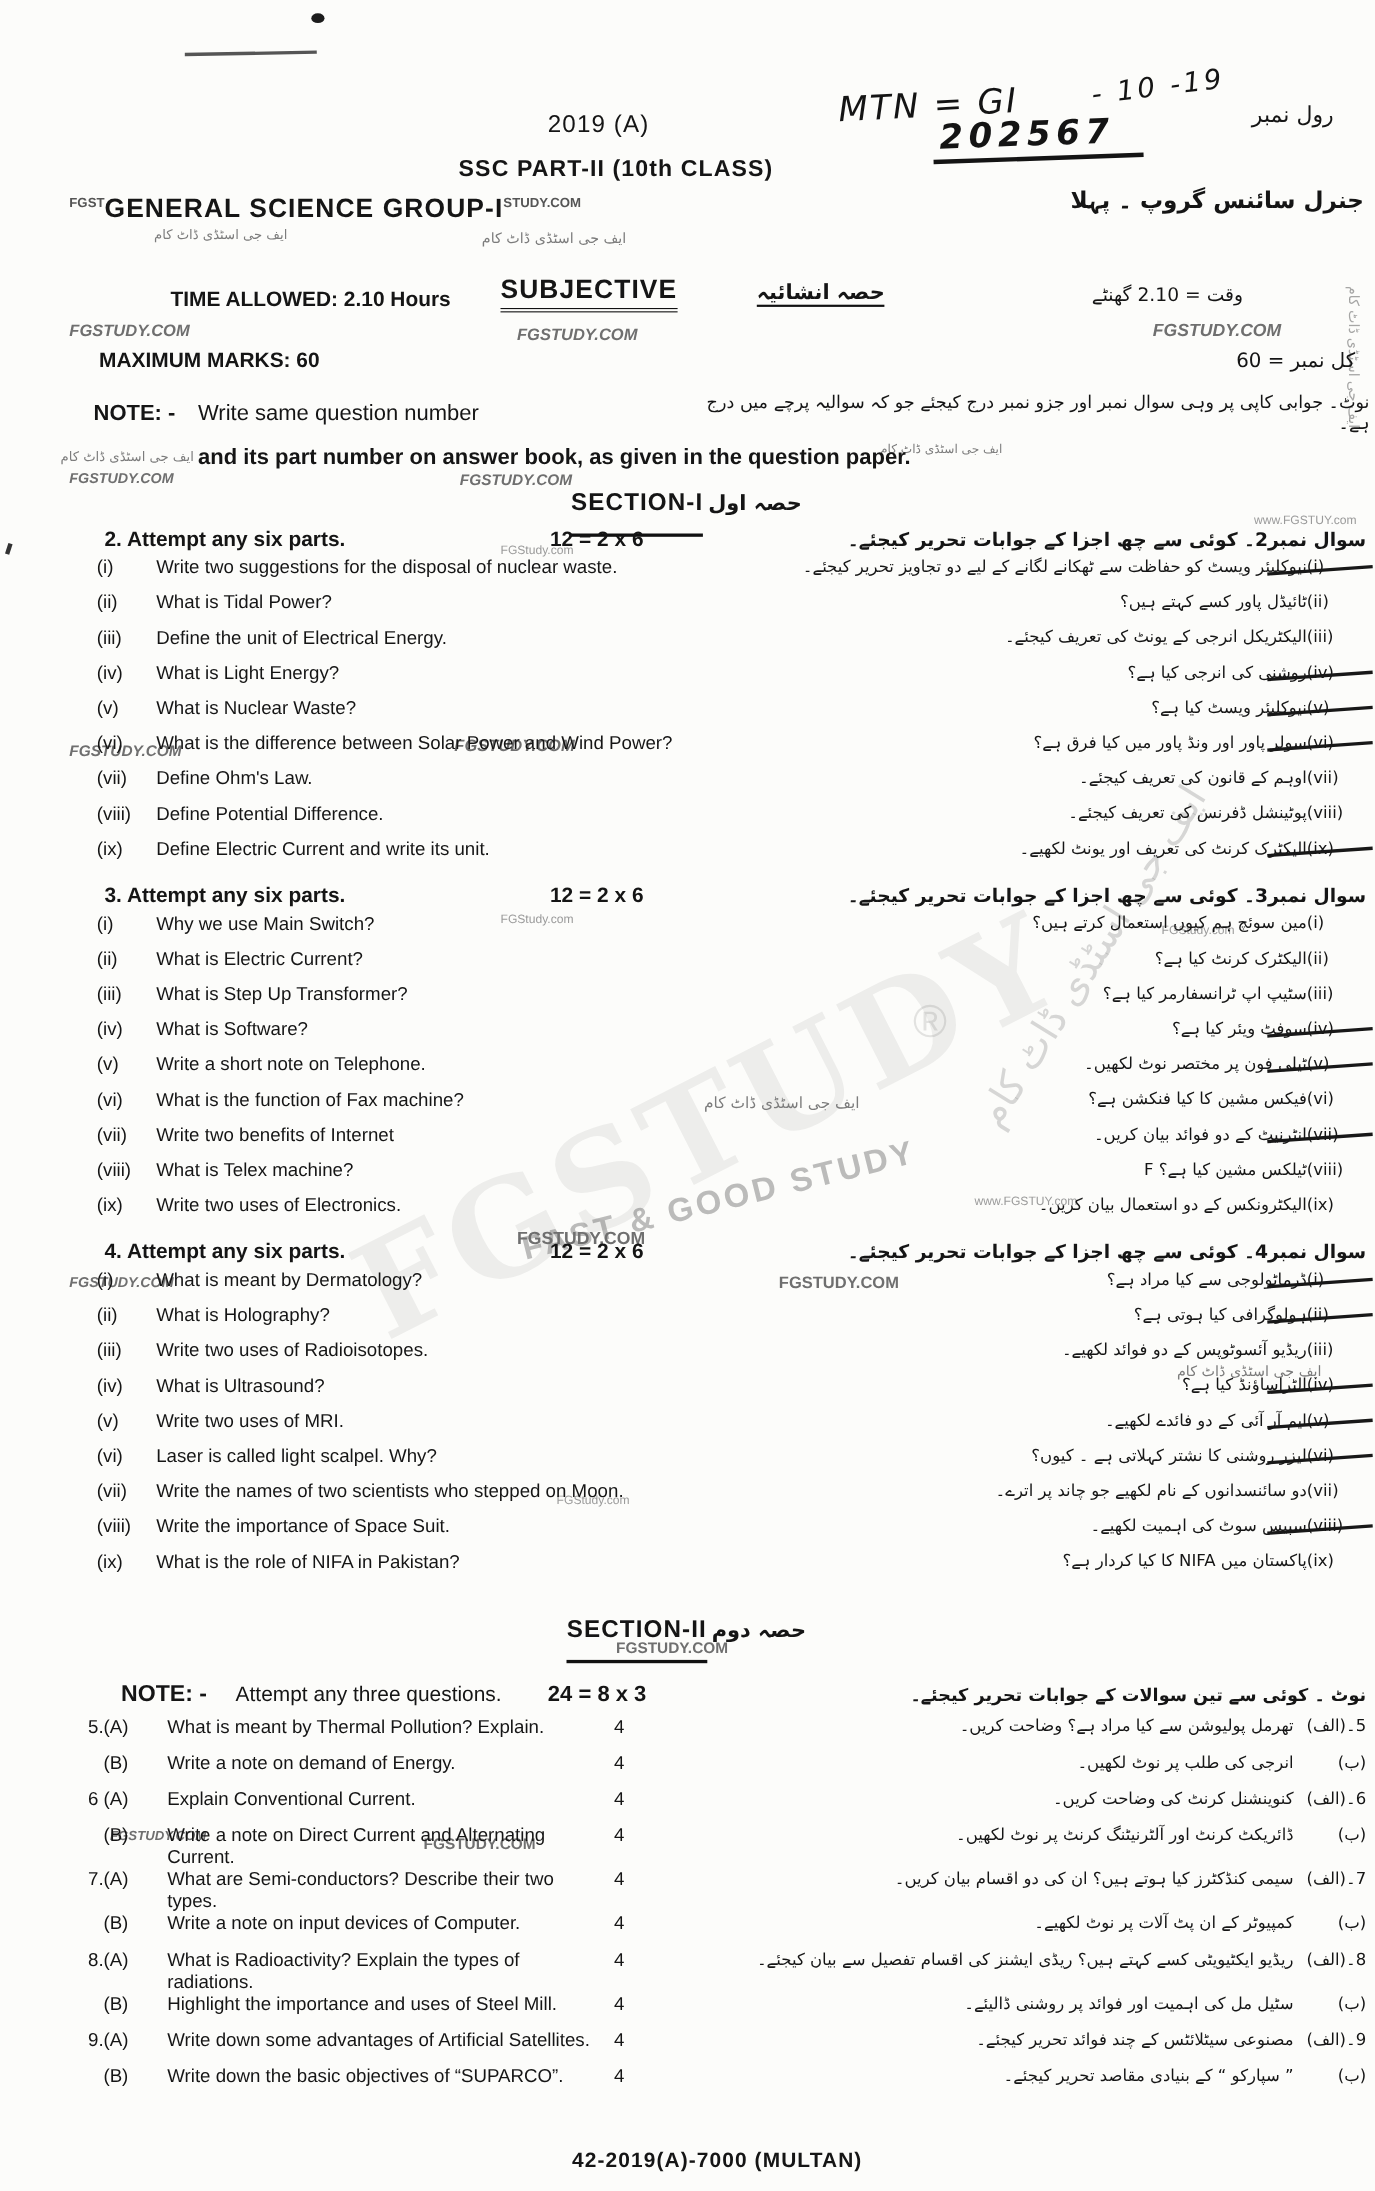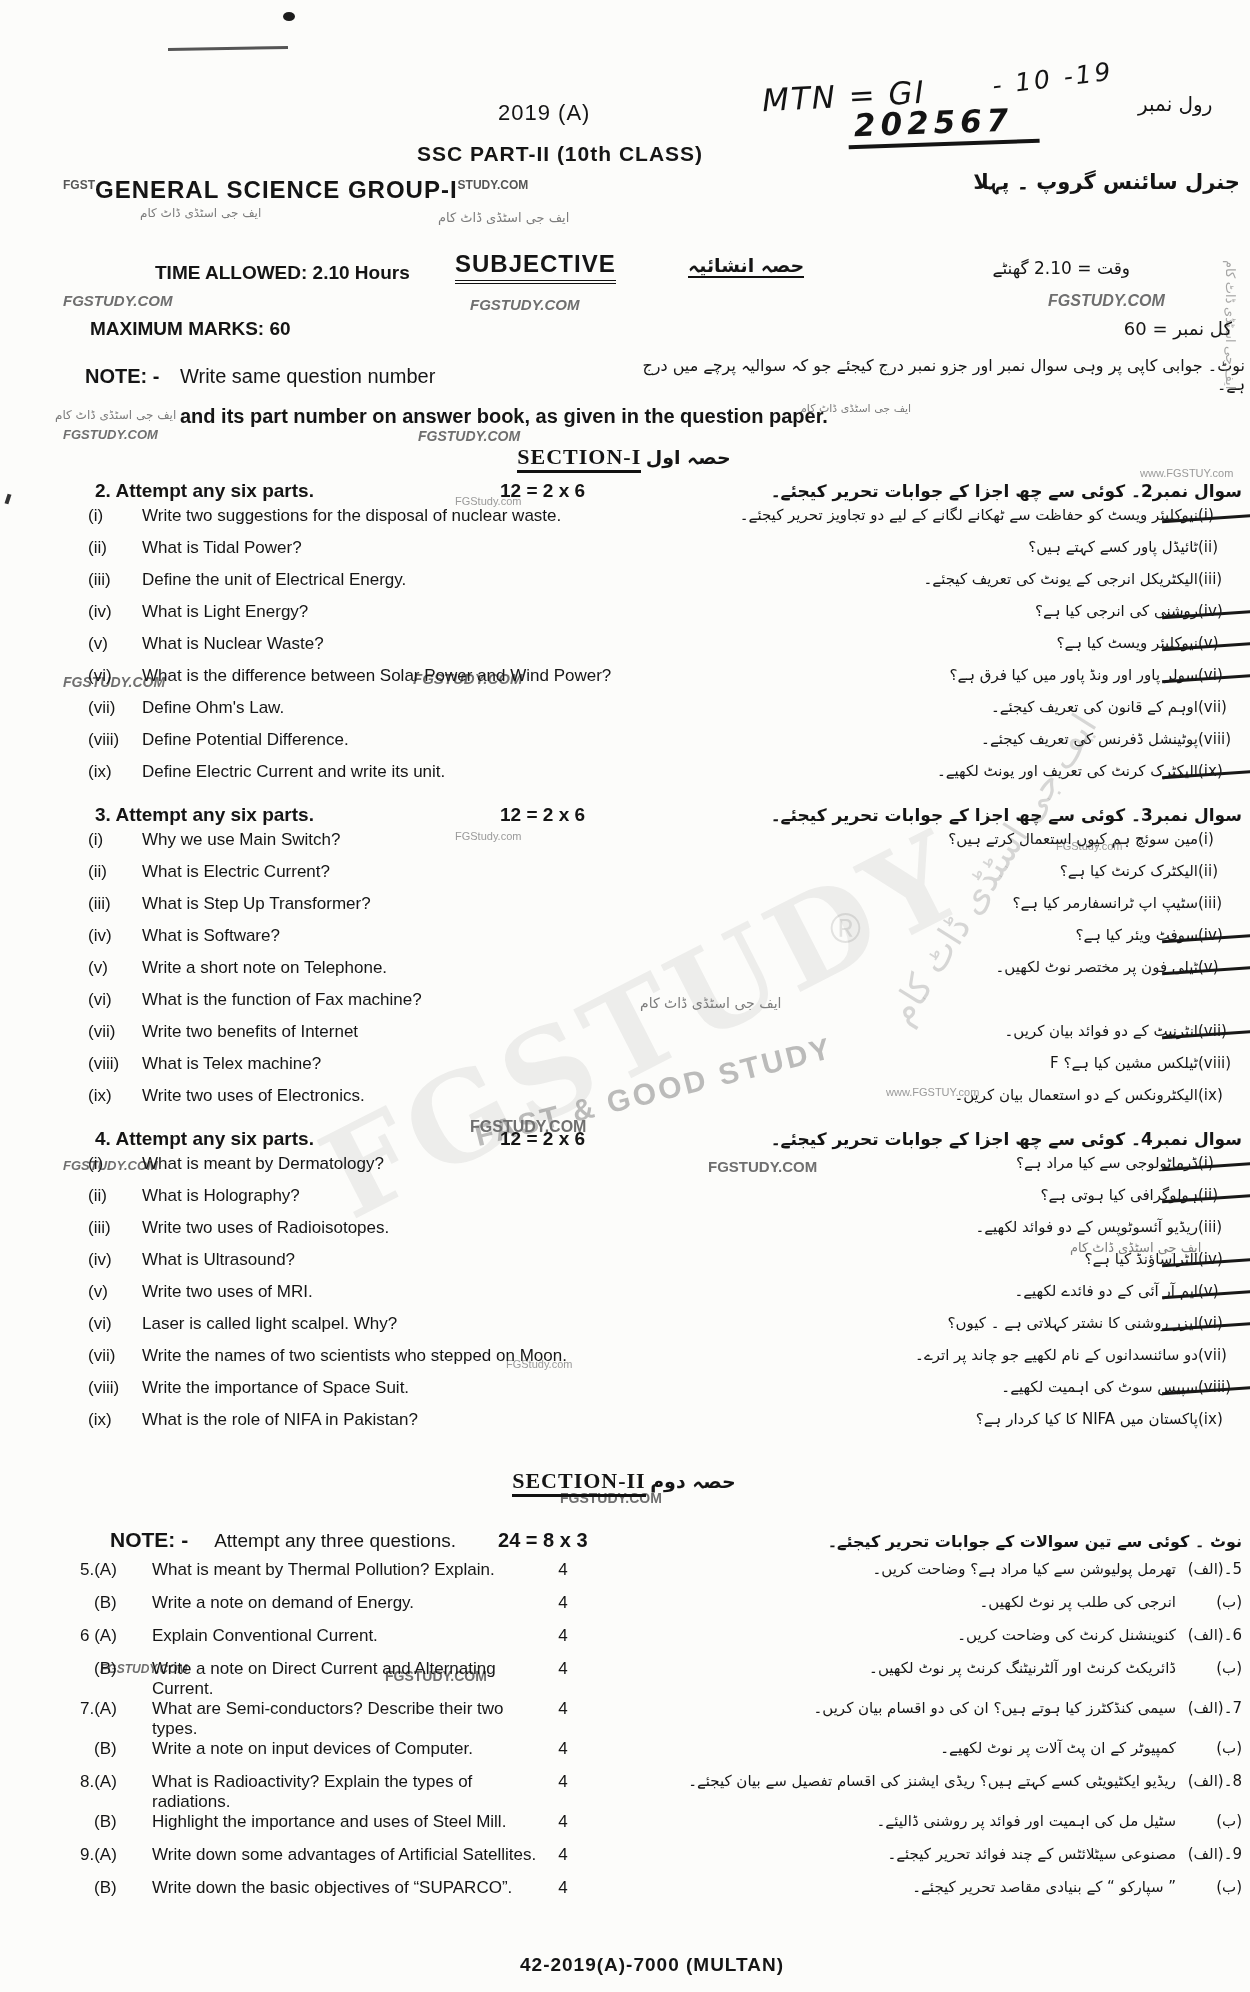--- a/index.html
+++ b/index.html
@@ -46,30 +46,30 @@
   .time-ur{top:258px;left:830px;width:300px;font-size:17px;direction:rtl;font-family:"DejaVu Sans",sans-serif;}
   .maxmarks-en{top:318px;left:90px;font-size:19px;font-weight:bold;}
   .maxmarks-ur{top:318px;left:1010px;width:222px;font-size:18px;direction:rtl;font-family:"DejaVu Sans",sans-serif;}
   .note-label{top:365px;left:85px;font-size:20px;font-weight:bold;}
   .note-l1{top:365px;left:180px;font-size:20px;font-weight:normal;}
   .note-l2{top:405px;left:180px;font-size:20px;font-weight:bold;}
   .note-ur{top:356px;left:630px;width:615px;font-size:16px;direction:rtl;font-family:"DejaVu Sans",sans-serif;}
   
   .content{position:absolute;top:438px;left:0;width:1250px;}
   .sec-head{text-align:center;margin:6px 0 8px 0;}
-  .sec-head .sec-en{font-size:22px;font-weight:bold;letter-spacing:1px;border-bottom:3px solid #111;padding-bottom:1px;font-family:Liberation Serif, serif;}
+  .sec-head .sec-en{font-size:22px;font-weight:bold;letter-spacing:1px;border-bottom:3px solid #111;padding-bottom:16px;}
   .sec-head .sec-ur{font-size:19px;font-weight:bold;font-family:"DejaVu Sans",sans-serif;margin-right:-8px;padding-right:10px;}
   .q-head{display:flex;align-items:baseline;margin:10px 0 4px 0;}
   .q-head-en{margin-left:95px;width:305px;font-size:19px;font-weight:bold;}
   .q-head-marks{margin-left:100px;width:130px;font-size:19px;font-weight:bold;}
   .q-head-ur{flex:1;direction:rtl;padding-right:8px;font-size:17px;font-weight:bold;font-family:"DejaVu Sans",sans-serif;}
   .part{display:flex;align-items:flex-start;min-height:32px;}
   .p-num{margin-left:88px;width:54px;font-size:17px;}
   .p-en{width:520px;font-size:17px;}
-  .p-ur{flex:1;direction:rtl;font-size:15px;font-family:"DejaVu Sans",sans-serif;}
+  .p-ur{flex:1;direction:rtl;padding-right:10px;font-size:15px;font-family:"DejaVu Sans",sans-serif;}
   .u-num{display:inline-block;direction:ltr;width:52px;font-size:15px;vertical-align:top;}
   .u-txt{display:inline;}
   .struck{position:relative;}
   .struck::after{content:"";position:absolute;left:-36px;right:-8px;top:11px;border-top:3px solid #181818;transform:rotate(-4deg);}
   .sec2-note{display:flex;align-items:baseline;margin:14px 0 8px 0;}
   .sn-label{margin-left:110px;font-size:21px;font-weight:bold;}
   .sn-text{margin-left:26px;font-size:19px;font-weight:normal;}
   .sn-marks{margin-left:42px;font-size:20px;font-weight:bold;margin-top:21px;}
   .sn-ur{flex:1;direction:rtl;padding-right:8px;font-size:16px;font-weight:bold;font-family:"DejaVu Sans",sans-serif;}
   .q2row{display:flex;align-items:flex-start;min-height:33px;}
@@ -229,20 +229,21 @@
         <span class="p-ur"><span class="u-num struck">(iv)</span><span class="u-txt">سوفٹ ویئر کیا ہے؟</span></span>
       </div>
     <div class="part">
         <span class="p-num">(v)</span>
         <span class="p-en">Write a short note on Telephone.</span>
         <span class="p-ur"><span class="u-num struck">(v)</span><span class="u-txt">ٹیلی فون پر مختصر نوٹ لکھیں۔</span></span>
       </div>
     <div class="part">
         <span class="p-num">(vi)</span>
         <span class="p-en">What is the function of Fax machine?</span>
+        <span class="p-ur"><span class="u-num">(vi)</span><span class="u-txt">فیکس مشین کا کیا فنکشن ہے؟</span></span>
       </div>
     <div class="part">
         <span class="p-num">(vii)</span>
         <span class="p-en">Write two benefits of Internet</span>
         <span class="p-ur"><span class="u-num struck">(vii)</span><span class="u-txt">انٹرنیٹ کے دو فوائد بیان کریں۔</span></span>
       </div>
     <div class="part">
         <span class="p-num">(viii)</span>
         <span class="p-en">What is Telex machine?</span>
         <span class="p-ur"><span class="u-num">(viii)</span><span class="u-txt">ٹیلکس مشین کیا ہے؟ F</span></span>

